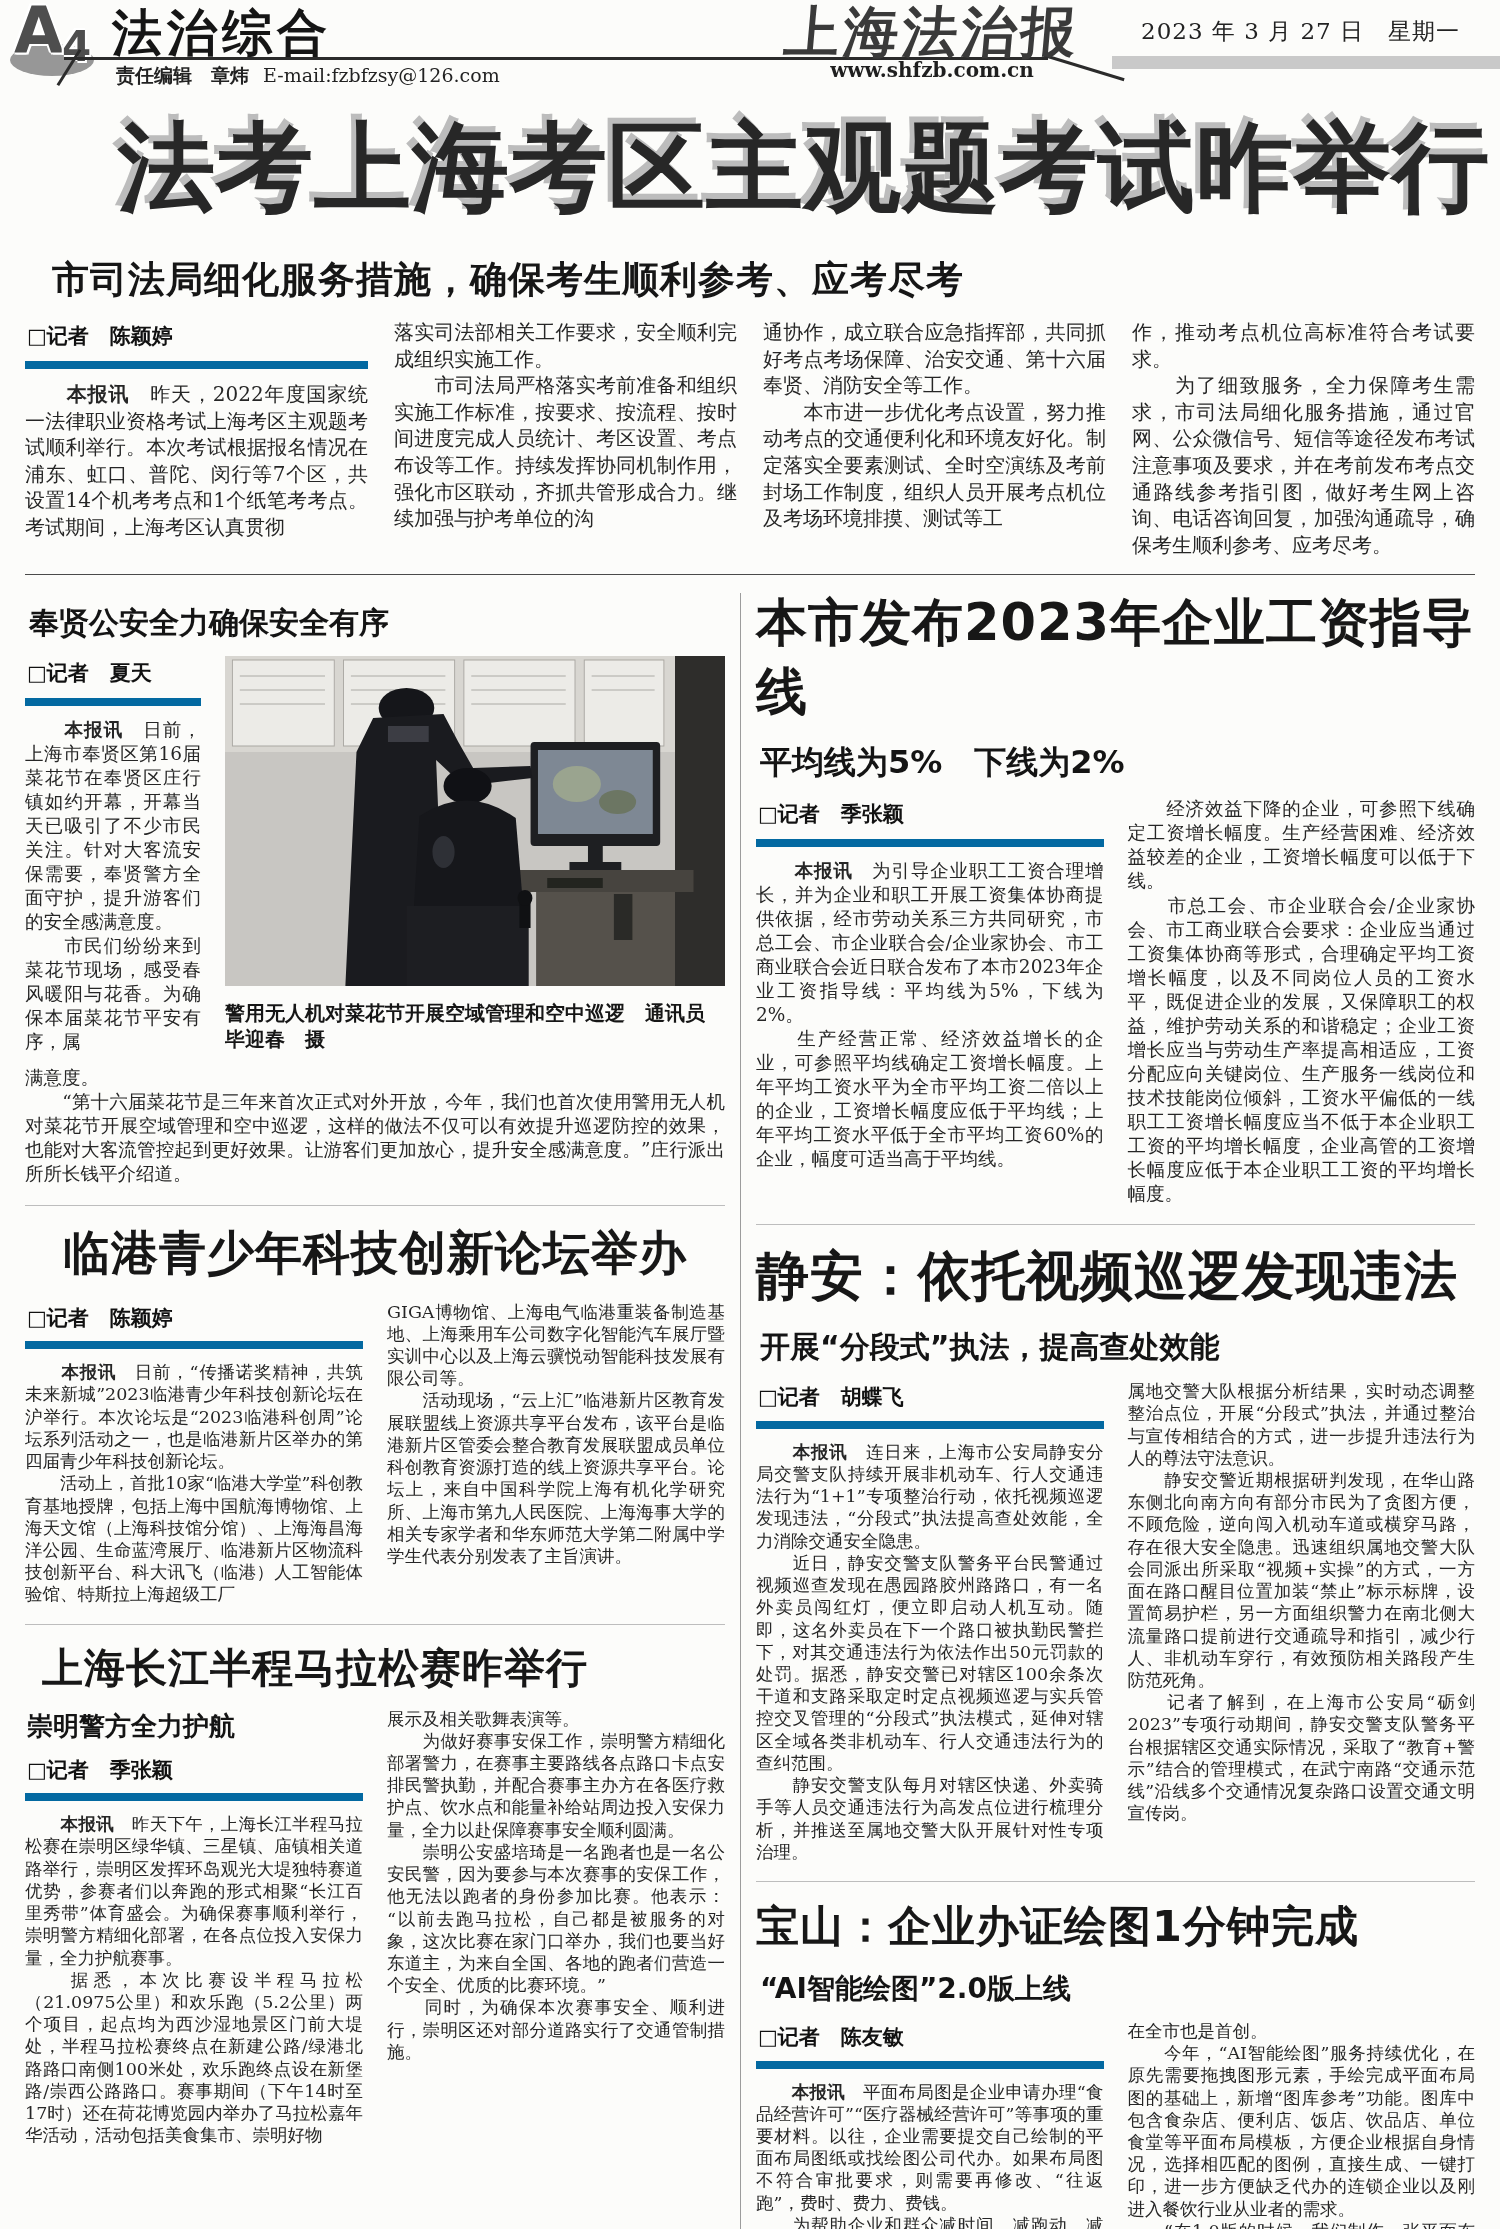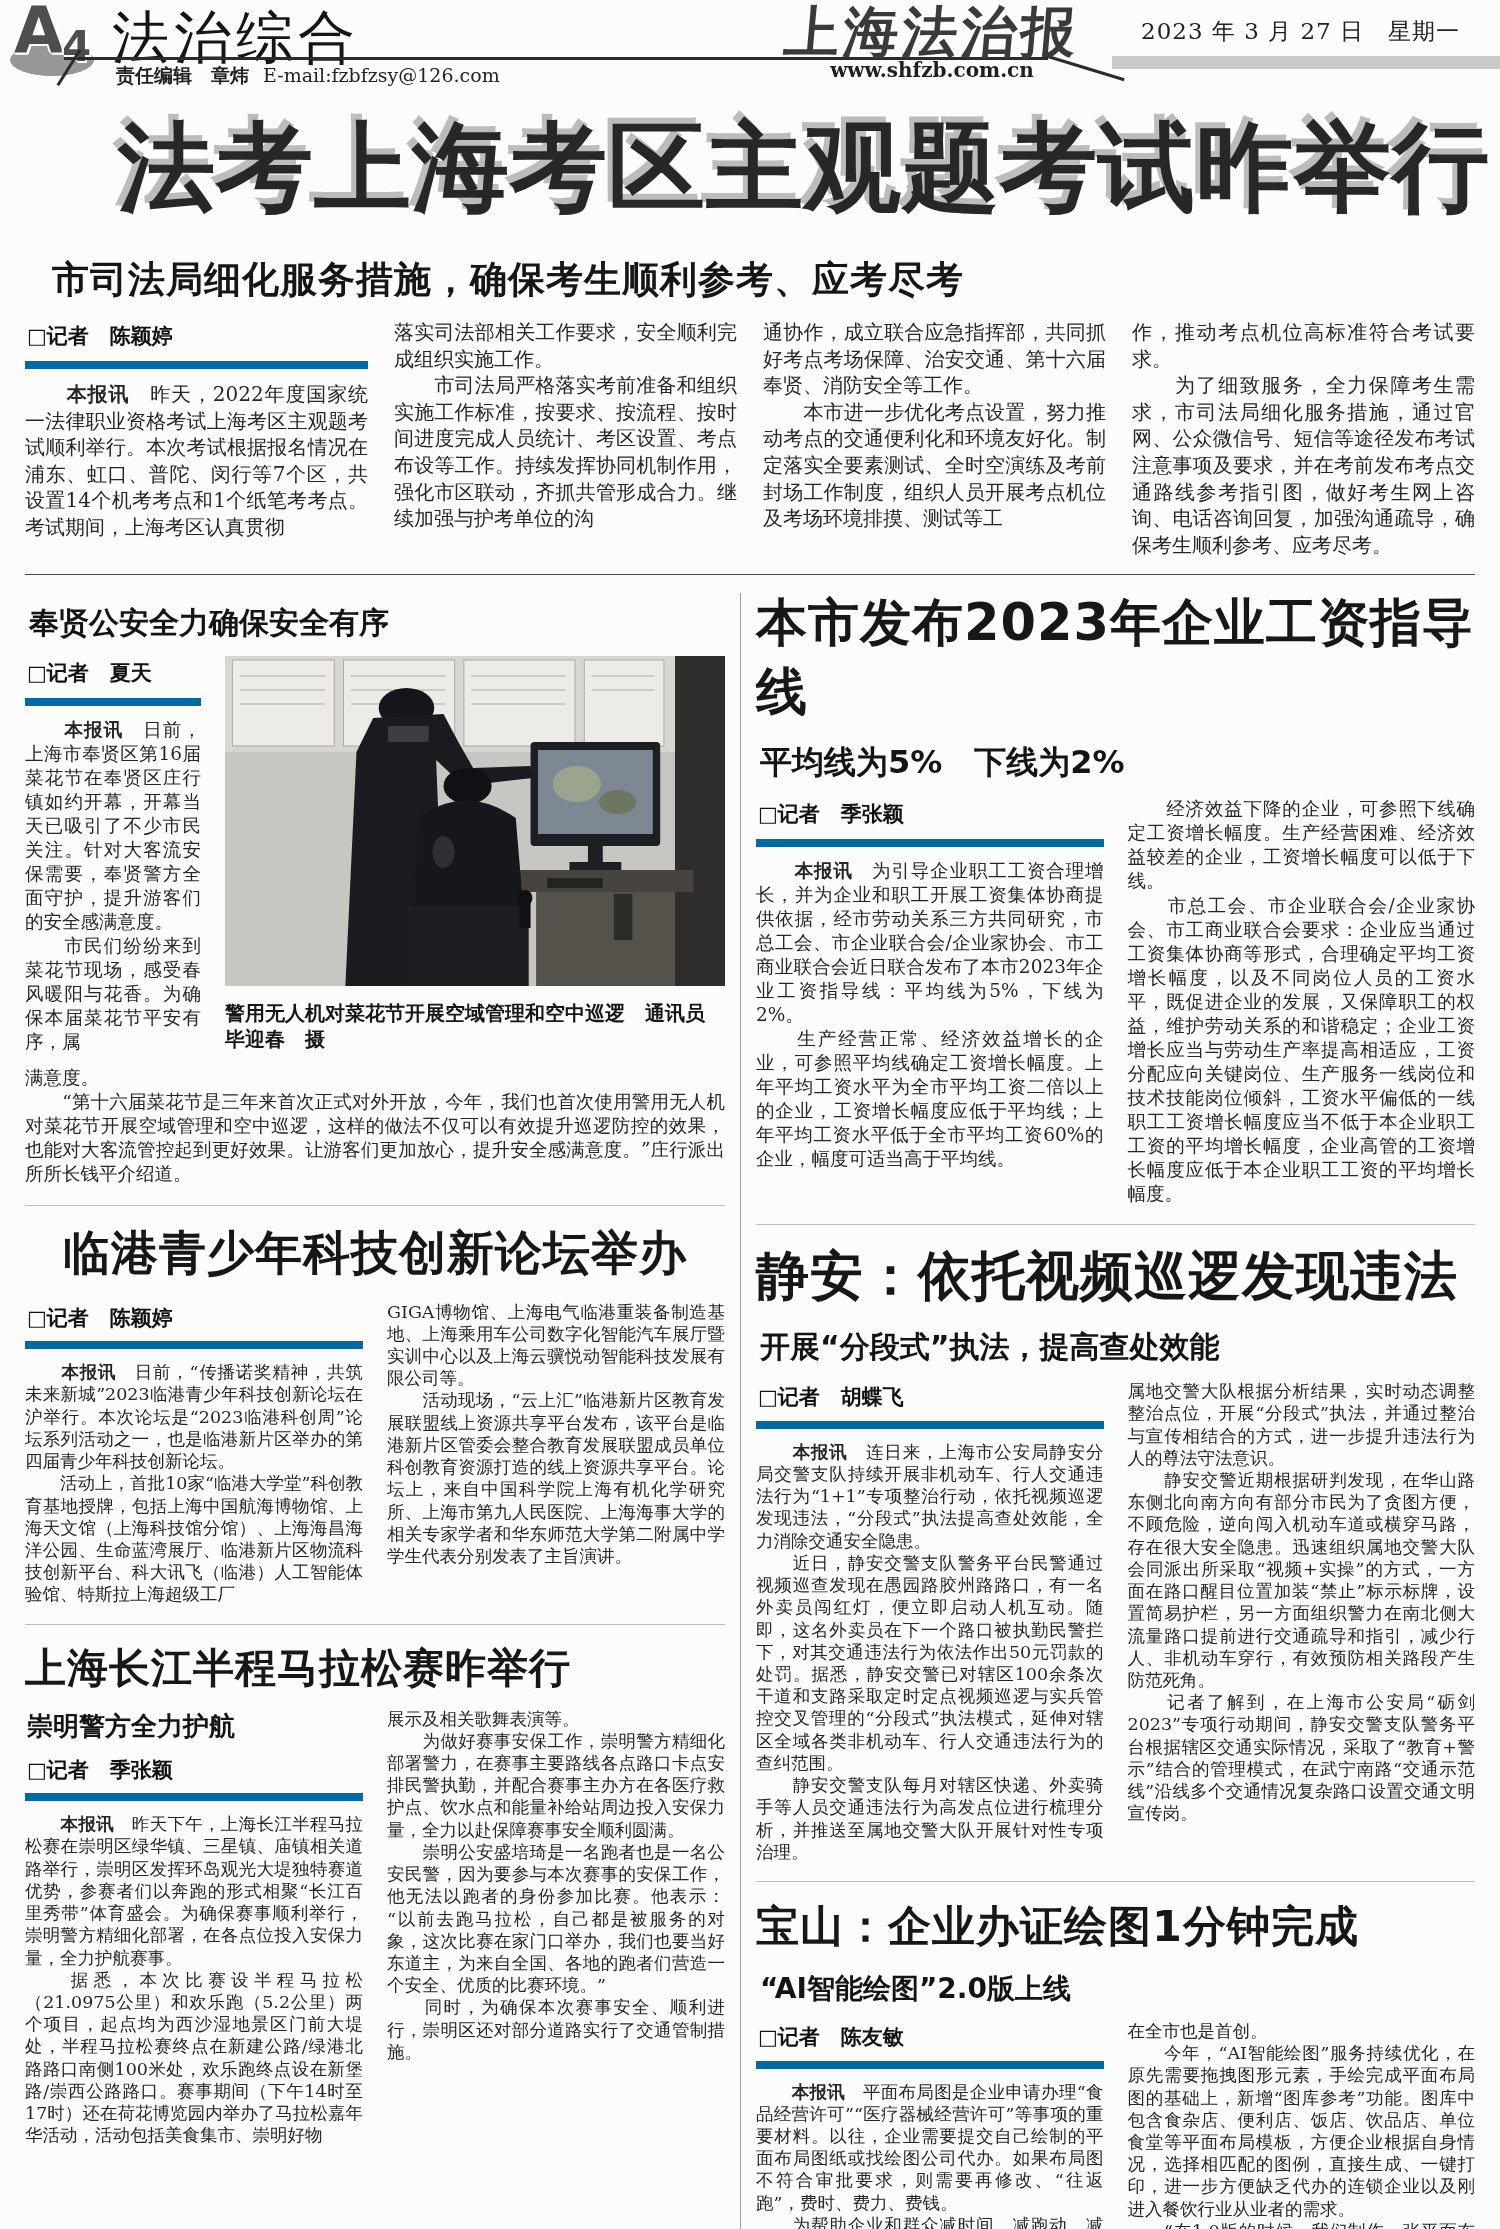--- a/index.html
+++ b/index.html
@@ -9,21 +9,21 @@
   .sans { font-family:"DejaVu Sans","Liberation Sans",sans-serif; }
 
   
   header { position:relative; height:92px; }
   .badge { position:absolute; left:10px; top:2px; width:96px; height:76px; }
   .badge-ellipse { position:absolute; left:0; bottom:2px; width:84px; height:32px; background:#979797; border-radius:50%; }
   .badge-a, .badge-4 { position:absolute; font-family:"DejaVu Sans","Liberation Sans",sans-serif; font-weight:900; color:#4e4e4e;
      text-shadow:2px 0 0 #fff,-2px 0 0 #fff,0 2px 0 #fff,0 -2px 0 #fff,2px 2px 0 #fff,-2px -2px 0 #fff; }
   .badge-a { left:4px; top:-8px; font-size:64px; }
   .badge-4 { left:52px; top:20px; font-size:42px; }
-  .sec-name { position:absolute; left:112px; top:0px; font-weight:400; font-size:57px; letter-spacing:5px; color:#151515; }
+  .sec-name { position:absolute; left:112px; top:0px; font-weight:700; font-size:50px; letter-spacing:5px; color:#151515; }
   .hline  { position:absolute; left:64px; top:57px; width:984px; height:3px; background:#2b2b2b; }
   .hdiag  { position:absolute; left:1042px; top:66px; width:84px; height:3px; background:#2b2b2b; transform:rotate(17deg); }
   .hdiag2 { position:absolute; left:48px; top:66px; width:42px; height:3px; background:#2b2b2b; transform:rotate(-58deg); }
   .editor-line { position:absolute; left:116px; top:63px; font-size:19px; color:#222; }
   .editor-name { font-family:"DejaVu Sans","Liberation Sans",sans-serif; font-weight:700; margin-right:14px; }
   .masthead { position:absolute; left:742px; top:-4px; width:380px; text-align:center; font-weight:900; font-size:55px;
               letter-spacing:4px; color:#3a3a3a; transform:skewX(-5deg); }
   .website  { position:absolute; left:742px; top:58px; width:380px; text-align:center; font-weight:700; font-size:20px; color:#1f1f1f; }
   .dateline { position:absolute; right:40px; top:16px; font-size:23px; color:#222; letter-spacing:1px; }
   .graybar  { position:absolute; left:1112px; top:56px; width:388px; height:13px; background:#c9c9c9; }
@@ -34,21 +34,21 @@
   .deck-main { margin:20px 0 8px 52px; font-weight:700; font-size:37px; letter-spacing:1px; color:#161616; }
   .lead-cols { display:flex; gap:26px; padding:6px 25px 0; font-size:20px; line-height:1.33; }
   .lead-cols .col { flex:1; min-width:0; }
   .rule-main { border:none; border-top:1px solid #4a4a4a; margin:16px 25px 0; }
 
   
   .para { margin:0; text-align:justify; }
   .reporter { font-family:"DejaVu Sans","Liberation Sans",sans-serif; font-weight:700; font-size:21px; color:#111;
               border-bottom:8px solid #0369a1; padding:4px 0 10px 2px; margin-bottom:12px; }
   .art-title { margin:0; font-family:"DejaVu Sans","Liberation Sans",sans-serif; font-weight:900; color:#171717; letter-spacing:1px; }
-  .t53{font-size:53px;} .t51{font-size:51px;} .t47{font-size:47px;} .t43{font-size:43px;} .t41{font-size:41px;}
+  .t53{font-size:53px;} .t51{font-size:51px;} .t47{font-size:47px;} .t43{font-size:43px;} .t41{font-size:41px;margin-left:17px;}
   .deck { margin:14px 0 12px 4px; font-family:"DejaVu Sans","Liberation Sans",sans-serif; font-weight:700; font-size:30px; color:#141414; }
   .deck-sm { margin:2px 0 10px 2px; font-family:"DejaVu Sans","Liberation Sans",sans-serif; font-weight:700; font-size:26px; color:#141414; }
   .cols { display:flex; gap:24px; }
   .cols .col { flex:1; min-width:0; }
   .fs185 { font-size:18.5px; line-height:1.30; }
   .fs175 { font-size:17.5px; line-height:1.27; }
   .sep   { border:none; border-top:1px solid #bdbdbd; margin:18px 0 16px; }
 
   
   .regions { display:flex; padding:14px 25px 0; }

